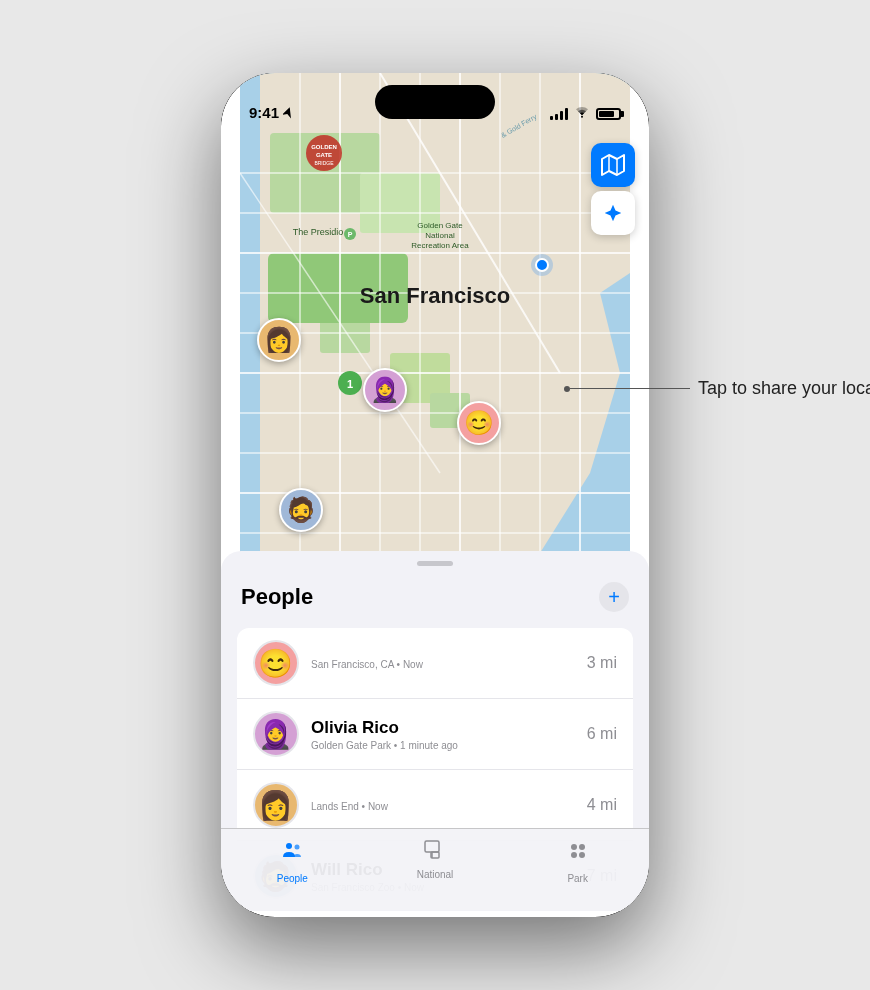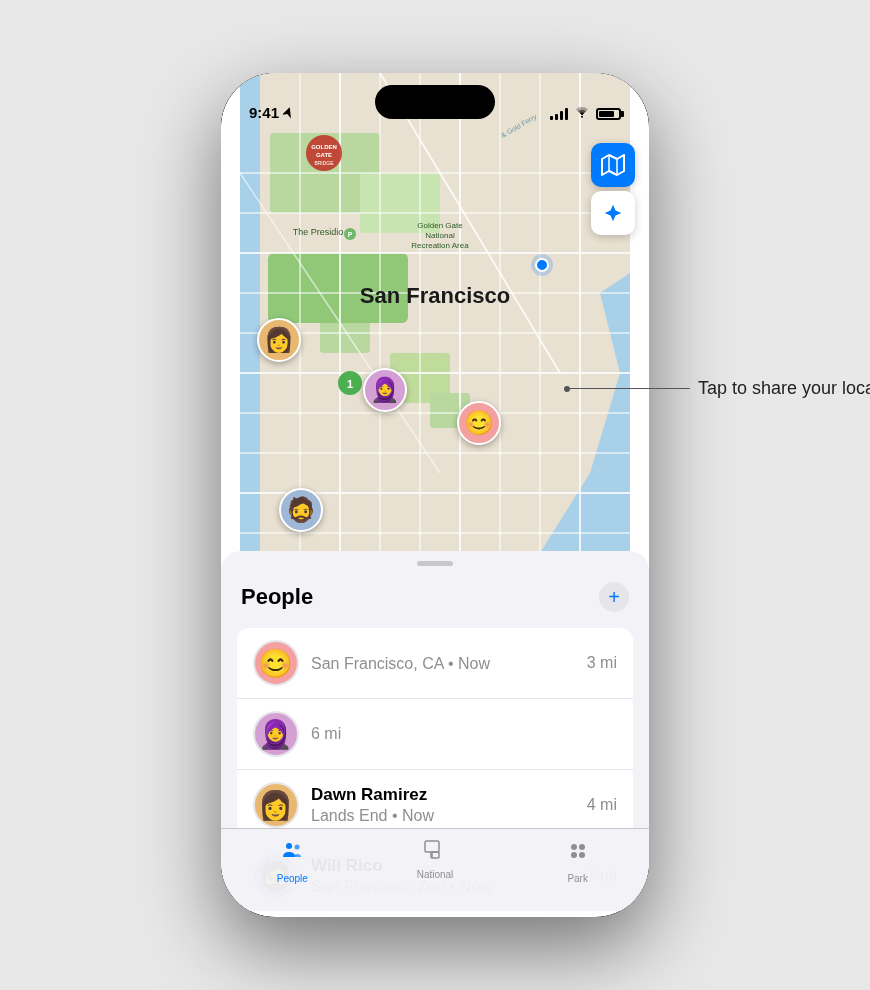--- a/index.html
+++ b/index.html
@@ -263,21 +263,21 @@
       flex: 1;
     }
 
     .person-name {
       font-size: 17px;
       font-weight: 600;
       color: #000;
     }
 
     .person-location {
-      font-size: 16px;
+      font-size: 10px;
       color: #8e8e93;
       margin-top: 2px;
     }
 
     .person-distance {
       font-size: 16px;
       color: #8e8e93;
     }
 
     
@@ -534,29 +534,36 @@
                   <span>Now</span>
                 </div>
               </div>
               <div class="person-distance">3 mi</div>
             </div>
 
             <div class="person-item">
               <div class="person-avatar" style="background:#d4a0d4;">
                 <div class="avatar-memoji">🧕</div>
               </div>
+              <div class="person-info">
+                <div class="person-name">Olivia Rico</div>
+                <div class="person-location">
+                  <span>Golden Gate Park</span>
+                  <span> • </span>
+                  <span>1 minute ago</span>
+                </div>
+              </div>
               <div class="person-distance">6 mi</div>
             </div>
 
             <div class="person-item">
               <div class="person-avatar" style="background:#e8b870;">
                 <div class="avatar-memoji">👩</div>
               </div>
               <div class="person-info">
-                <div class="person-name">Dawn Ramirez</div>
                 <div class="person-location">
                   <span>Lands End</span>
                   <span> • </span>
                   <span>Now</span>
                 </div>
               </div>
               <div class="person-distance">4 mi</div>
             </div>
 
             <div class="person-item">

